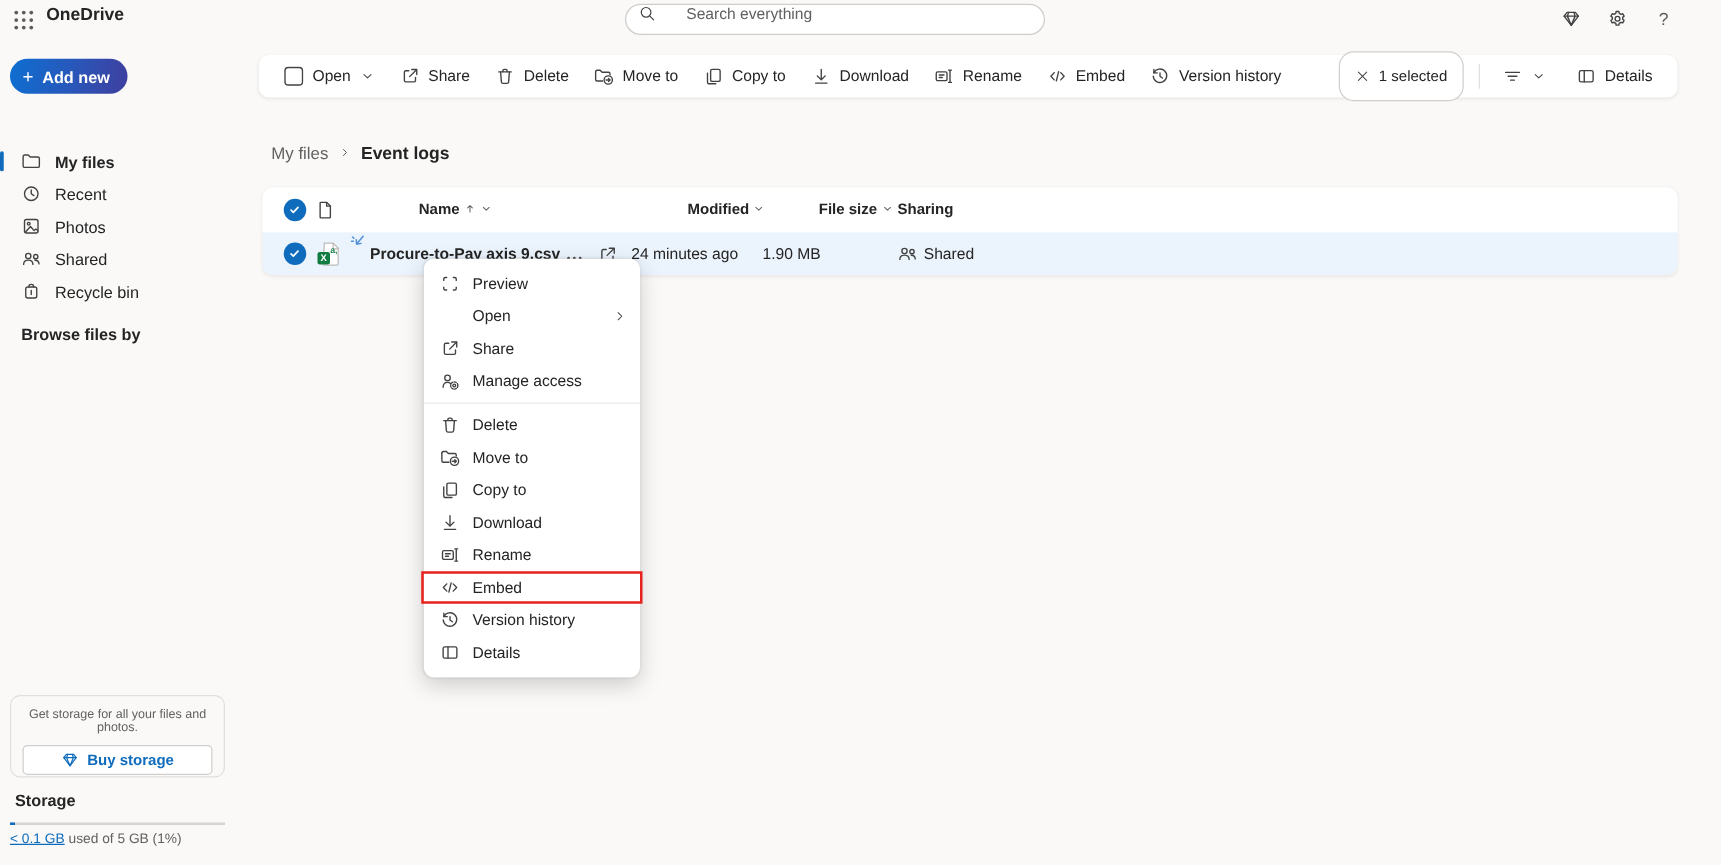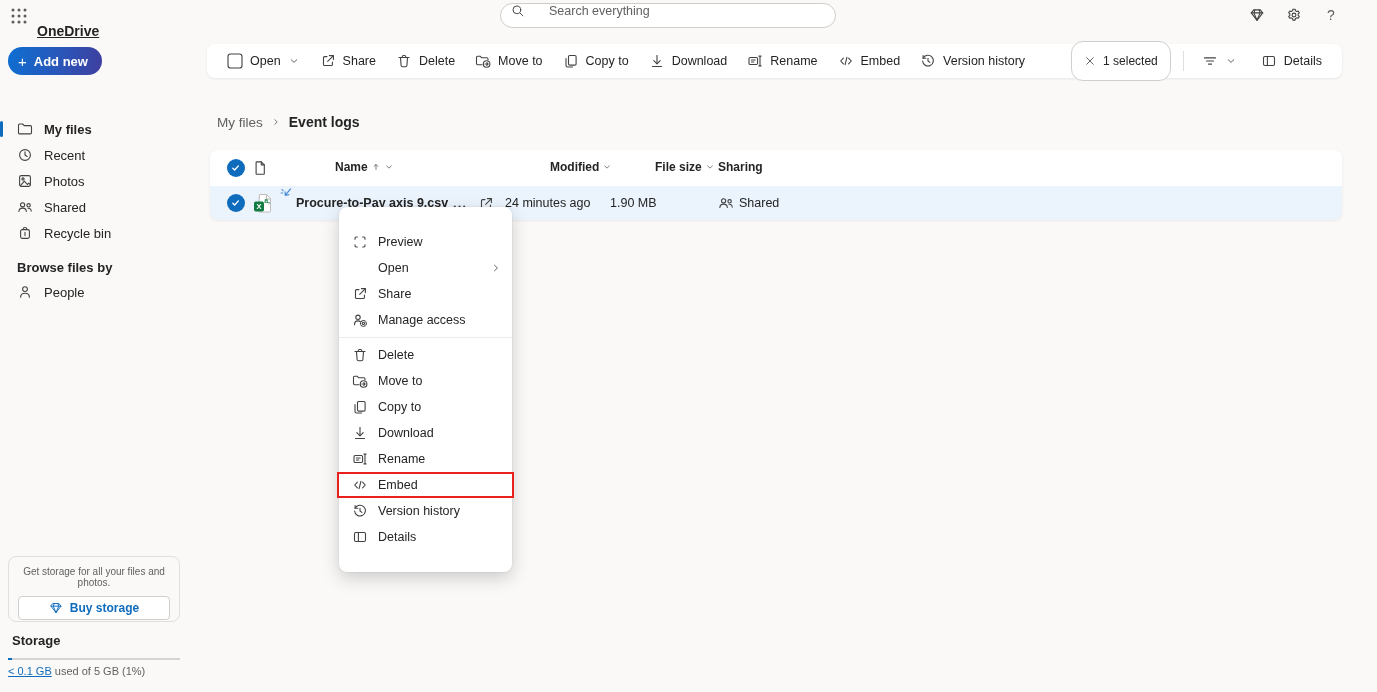--- a/index.html
+++ b/index.html
@@ -12,21 +12,21 @@
   svg { display:block; }
   .ic { width:16px; height:16px; flex:0 0 auto; }
   .ic path, .ic circle, .ic rect, .ic polyline {
     fill:none; stroke:#424242; stroke-width:1.1; stroke-linecap:round; stroke-linejoin:round;
   }
   .ic.blue path, .ic.blue circle, .ic.blue rect { stroke:#0f6cbd; }
 
   
   .topbar { position:absolute; top:0; left:0; right:0; height:30px; }
   .waffle { position:absolute; left:10px; top:7px; width:18px; height:18px; cursor:pointer; }
-  .app-title { position:absolute; left:37px; top:23px; font-size:14px; font-weight:700;text-decoration:underline; }
+  .app-title { position:absolute; left:37px; top:3px; font-size:14px; font-weight:700; }
   .search { position:absolute; left:500px; top:3px; width:336px; height:25px;
     background:#fff; border:1px solid #cfcdcb; border-radius:13px;
     display:flex; align-items:flex-start; padding:0 10px; gap:24px; }
   .search input { border:none; outline:none; background:transparent; font-size:12.5px;
     font-family:"Liberation Sans", sans-serif; color:#242424; width:100%; }
   .search input::placeholder { color:#616161; }
   .top-actions { position:absolute; right:38px; top:7px; display:flex; gap:21px; align-items:center; }
   .help-q { font-size:14px; color:#5c5c5c; width:16px; text-align:center; cursor:pointer; }
 
   
@@ -82,21 +82,21 @@
   .t-row { position:relative; height:34px; background:#ebf3fc; border-radius:0 0 8px 8px;
     font-size:12.5px; cursor:pointer; }
   .abs { position:absolute; display:flex; align-items:center; gap:5px; }
   .check { width:18px; height:18px; border-radius:50%; background:#0f6cbd;
     display:flex; align-items:center; justify-content:center; cursor:pointer; }
   .fname { font-weight:700; font-size:12.5px; white-space:nowrap; }
   .hdr-arrows { display:flex; align-items:center; gap:3px;padding-left:45px; }
 
   
   .ctx-menu { position:absolute; left:339px; top:207px; width:173px; background:#fff;
-    border-radius:8px; padding:22px 0;
+    border-radius:8px; padding:7px 0;
     box-shadow:0 6px 18px rgba(0,0,0,.18), 0 0 2px rgba(0,0,0,.12); z-index:10; }
   .mi { position:relative; height:26px; display:flex; align-items:center; gap:10px;
     padding:0 10px 0 13px; font-size:12.5px; color:#242424; cursor:pointer; }
   .mi .spacer { width:16px; }
   .mi .chev-r { margin-left:auto; }
   .m-div { height:1px; background:#ececec; margin:4px 0; }
   .red-box { position:absolute; top:0px; bottom:0px; left:-2px; right:-2px;
     border:2.5px solid #e8211d; pointer-events:none; z-index:11; }
 
   .cursor-badge { position:absolute; left:70px; top:1px; z-index:3; }
@@ -200,29 +200,20 @@
         <svg viewBox="0 0 16 16">
             <rect x="3.6" y="4.6" width="8.8" height="8.8" rx="1.6"></rect>
             <path d="M6.2 4.4v-.5c0-.8.8-1.4 1.8-1.4s1.8.6 1.8 1.4v.5M8 7.4v3.2"></path>
           </svg>
       </span>
       <span>Recycle bin</span>
     </div>
 
     <div class="nav-section">Browse files by</div>
 
-    <div class="nav-item">
-      <span class="ic">
-        <svg viewBox="0 0 16 16">
-            <circle cx="8" cy="5.1" r="2.4"></circle>
-            <path d="M3.6 13.2c0-2.6 2-4 4.4-4s4.4 1.4 4.4 4"></path>
-          </svg>
-      </span>
-      <span>People</span>
-    </div>
   </div>
 
   <div class="promo-card">
     <div class="promo-text">Get storage for all your files and photos.</div>
     <button class="buy-btn">
       <span class="ic blue" style="width:14px;height:14px;">
         <svg viewBox="0 0 16 16" width="14" height="14">
             <path d="M4.7 2.9h6.6l2.4 3L8 13.3 2.3 5.9z"></path>
             <path d="M2.3 5.9h11.4M5.9 2.9l-1 3 3.1 7.4M10.1 2.9l1 3-3.1 7.4"></path>
           </svg>

